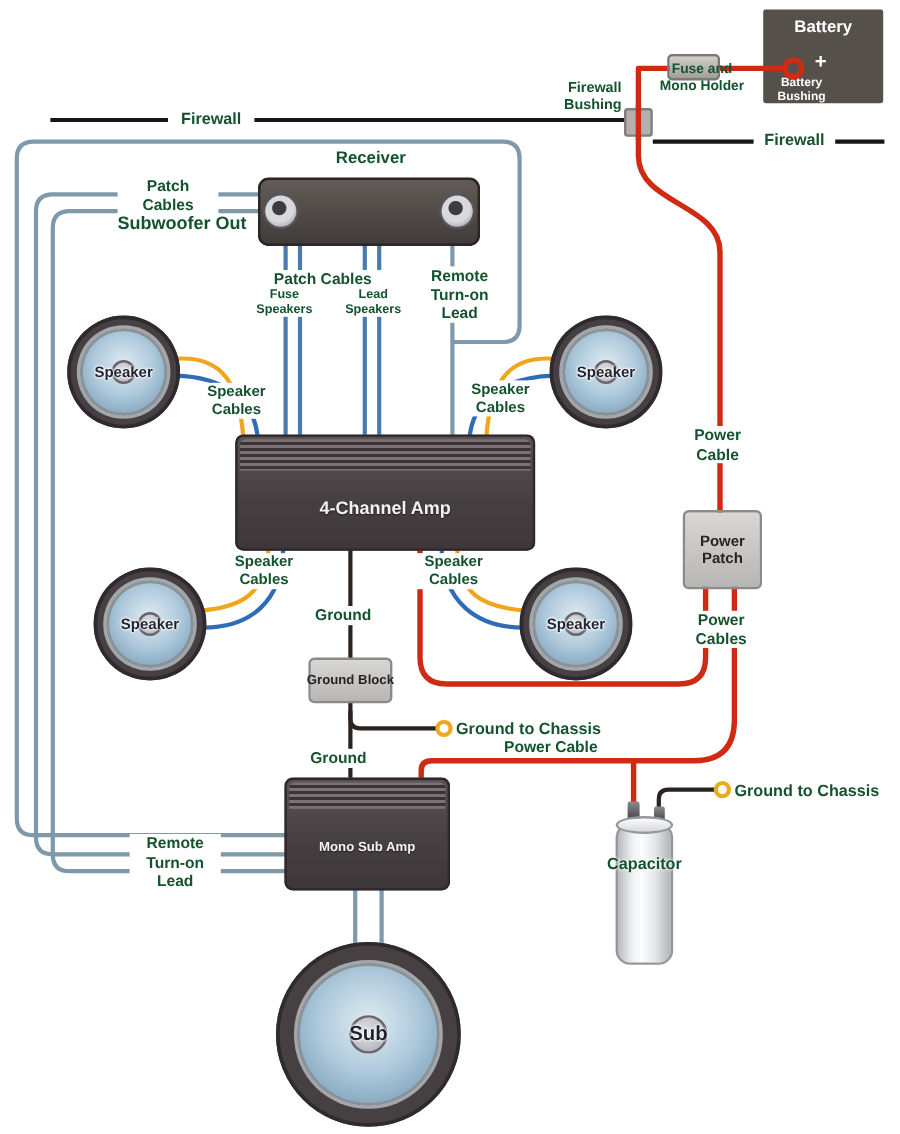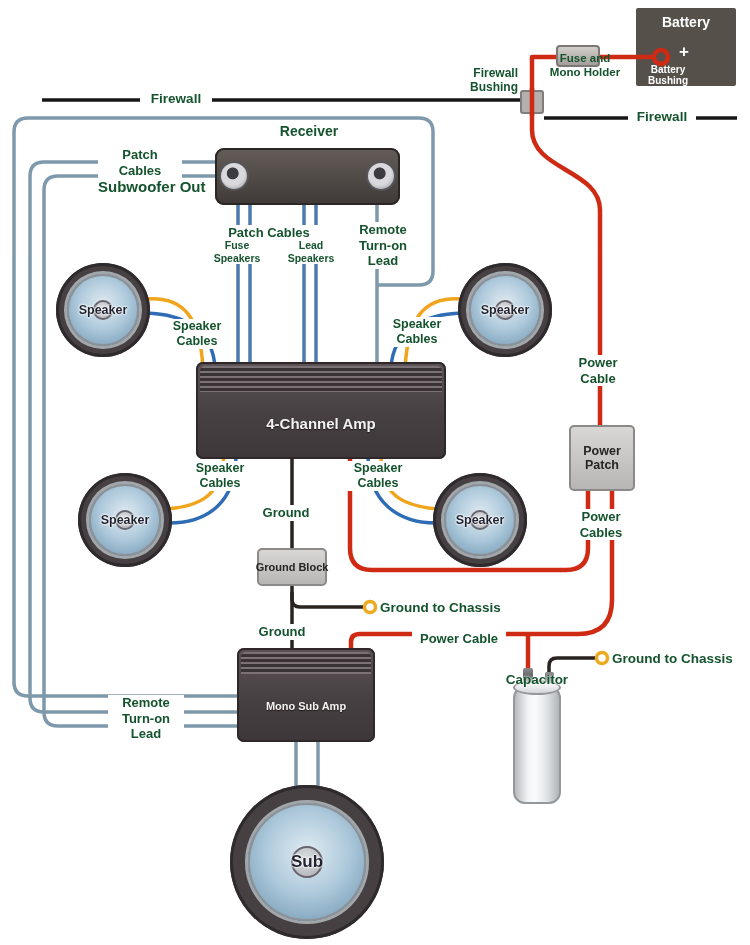--- a/index.html
+++ b/index.html
@@ -231,23 +231,23 @@
   <div class="lbl bg" style="left:567px;top:355px;width:62px;">
     <div>Power</div>
     <div>Cable</div>
   </div>
 
   <div class="lbl bg" style="left:566px;top:509px;width:70px;">
     <div>Power</div>
     <div>Cables</div>
   </div>
 
-  <div class="lbl bg" style="left:412px;top:631px;width:94px;">Power Cable</div>
-
-  <div class="lbl" style="left:477px;top:672px;width:120px;font-size:13.5px;text-shadow:0 0 2px #fff,0 0 3px #fff;">Capacitor</div>
+  <div class="lbl bg" style="left:412px;top:615px;width:94px;">Power Cable</div>
+
+  <div class="lbl" style="left:477px;top:712px;width:120px;font-size:13.5px;text-shadow:0 0 2px #fff,0 0 3px #fff;">Capacitor</div>
 
   <div class="lbl bg" style="left:108px;top:695px;width:76px;">
     <div>Remote</div>
     <div>Turn-on</div>
     <div>Lead</div>
   </div>
 
 </div>
 
 </body></html>

